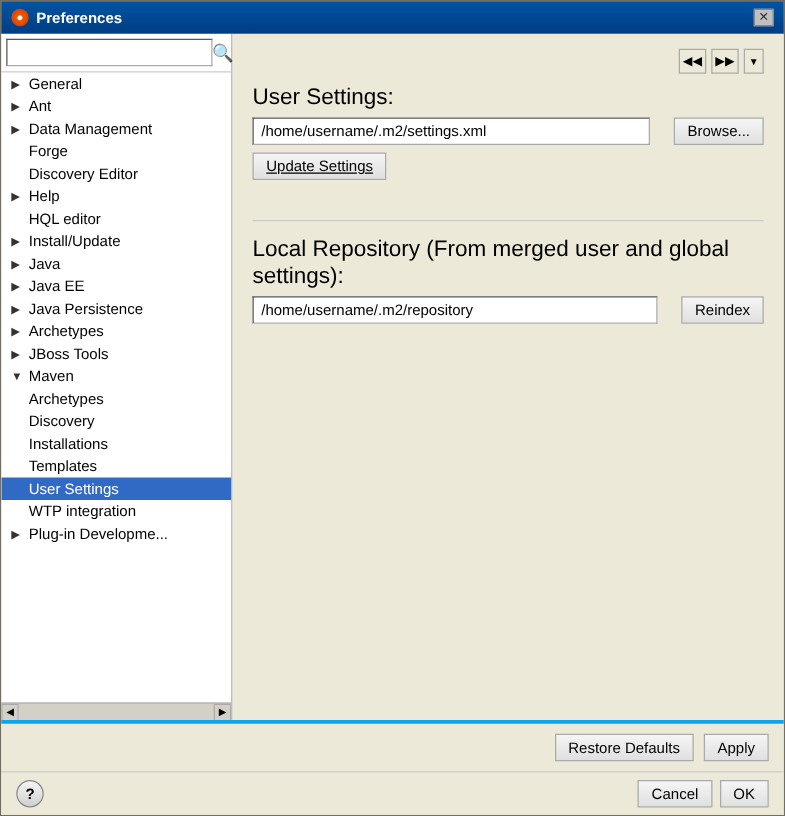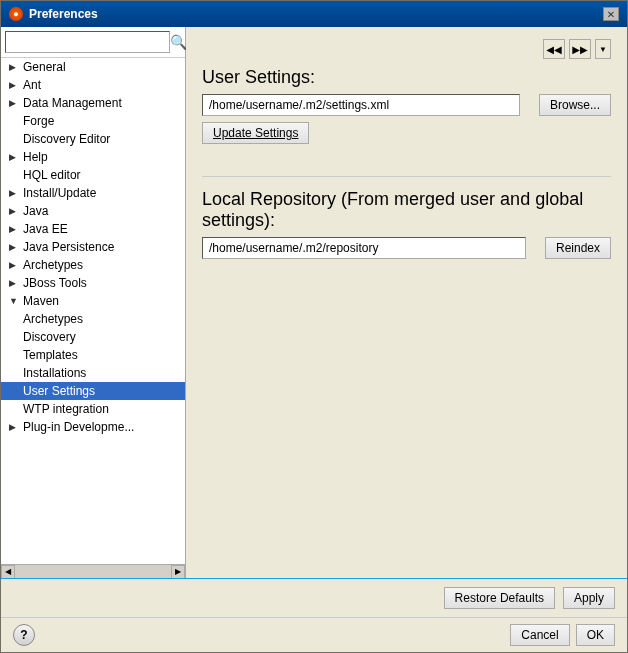--- a/index.html
+++ b/index.html
@@ -208,21 +208,21 @@
       display: inline-block;
       margin-bottom: 12px;
       text-decoration: underline;
     }
     .divider {
       border: none;
       border-top: 1px solid #ccc;
       margin: 4px 0 12px 0;
     }
     .bottom-bar {
-      border-top: 1px solid #0ea5e9;
+      border-top: 3px solid #0ea5e9;
       padding: 8px 12px;
       display: flex;
       align-items: center;
       justify-content: space-between;
       background: #ece9d8;
     }
     .bottom-right {
       display: flex;
       gap: 8px;
       align-items: center;
@@ -364,25 +364,25 @@
           <div class="tree-item tree-child">
             <span class="tree-arrow"></span>
             <span class="tree-label">Archetypes</span>
           </div>
           <div class="tree-item tree-child">
             <span class="tree-arrow"></span>
             <span class="tree-label">Discovery</span>
           </div>
           <div class="tree-item tree-child">
             <span class="tree-arrow"></span>
+            <span class="tree-label">Installations</span>
+          </div>
+          <div class="tree-item tree-child">
+            <span class="tree-arrow"></span>
             <span class="tree-label">Templates</span>
-          </div>
-          <div class="tree-item tree-child">
-            <span class="tree-arrow"></span>
-            <span class="tree-label">Installations</span>
           </div>
           <div class="tree-item tree-child selected">
             <span class="tree-arrow"></span>
             <span class="tree-label">User Settings</span>
           </div>
           <div class="tree-item tree-child">
             <span class="tree-arrow"></span>
             <span class="tree-label">WTP integration</span>
           </div>
           <div class="tree-item">

